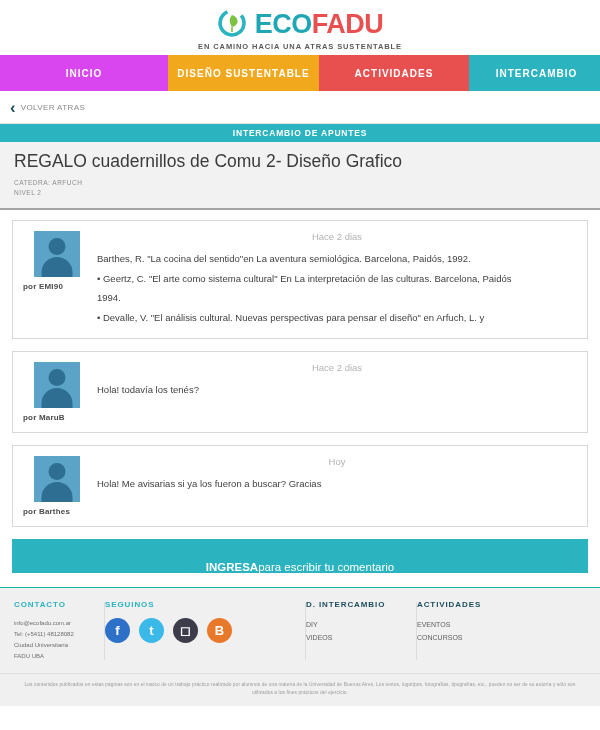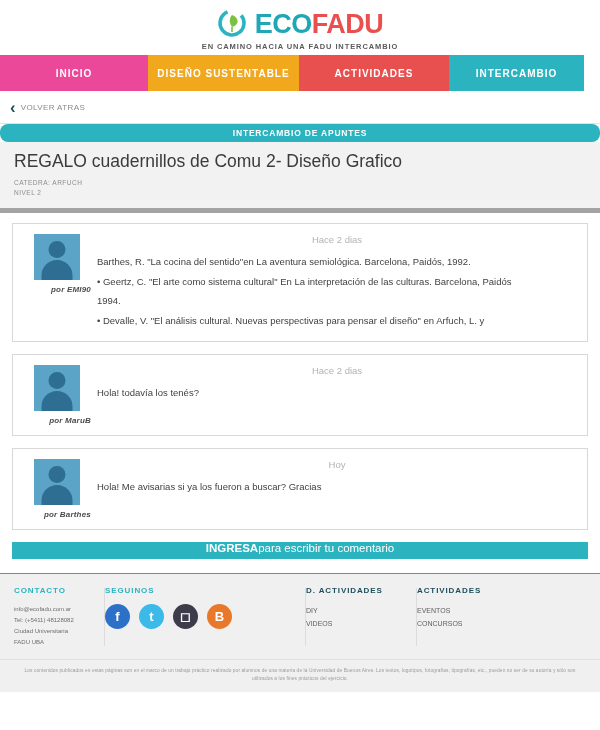--- a/index.html
+++ b/index.html
@@ -34,21 +34,21 @@
   
   .nav {
     display: flex; height: 36px; width: 100%;
   }
   .nav-item {
     flex: 0 0 auto;
     display: flex; align-items: center; justify-content: center;
     color: #ffffff; font-size: 10px; font-weight: bold; letter-spacing: 1px;
     cursor: pointer;
   }
-  .nav-inicio { background: #ec4899; width: 148px; }
+  .nav-inicio { background: #d946ef; width: 168px; }
   .nav-diseno { background: #F2A81D; width: 151px; }
   .nav-actividades { background: #E8504F; width: 150px; }
   .nav-intercambio { background: #2BB3C0; width: 135px; }
 
   
   .searchbar {
     height: 33px; background: #ffffff;
     display: flex; align-items: center;
     border-bottom: 1px solid #e2e2e2;
   }
@@ -71,40 +71,40 @@
   .search-btn {
     width: 22px; height: 19px; border-left: 1px solid #cfcfcf;
     display: flex; align-items: center; justify-content: center;
     background: #fff; cursor: pointer;
   }
 
   
   .section-bar {
     background: #2BB3C0; color: #fff;
     height: 18px; display: flex; align-items: center; justify-content: center;
-    font-size: 8.5px; font-weight: bold; letter-spacing: 0.8px; border-radius: 8px;
+    font-size: 8.5px; font-weight: bold; letter-spacing: 0.8px;
   }
 
   
   .post-head {
     background: #f2f2f2; padding: 9px 14px 10px 14px;
-    border-bottom: 5px solid #a3a3a3;
+    border-bottom: 2px solid #a3a3a3;
   }
   .post-title {
     font-size: 17.5px; color: #3b3b3b; font-weight: normal; line-height: 1.2;
   }
   .post-meta { font-size: 6.5px; color: #8d8d8d; margin-top: 6px; letter-spacing: 0.5px; line-height: 1.55; }
 
   
   .comments { padding: 10px 12px 0 12px; background: #fff; }
   .comment {
     border: 1px solid #d8d8d8; background: #fff;
     display: flex; padding: 10px 10px 10px 10px; margin-bottom: 12px;
   }
-  .avatar-col { width: 68px; flex: 0 0 68px; text-align: right; font-style: italic; }
+  .avatar-col { width: 68px; flex: 0 0 68px; text-align: left; }
   .avatar {
     width: 46px; height: 46px; background: #5BA4C7; margin: 0 auto;
     position: relative; overflow: hidden;
   }
   .avatar .head {
     position: absolute; width: 17px; height: 17px; border-radius: 50%;
     background: #2d6e92; left: 50%; transform: translateX(-50%); top: 7px;
   }
   .avatar .body {
     position: absolute; width: 31px; height: 20px; border-radius: 16px 16px 0 0;
@@ -115,21 +115,21 @@
     letter-spacing: 0.2px;
   }
   .body-col { flex: 1; padding-left: 6px; }
   .when { font-size: 9.5px; color: #b3b3b3; margin-bottom: 8px; text-align: center; }
   .ctext { font-size: 9.5px; color: #3f3f3f; line-height: 1.95; }
   .ctext p { margin-bottom: 1px; }
 
   
   .cta {
     margin: 2px 12px 14px 12px; background: #2BB3C0; color: #fff;
-    height: 17px; display: flex; align-items: flex-start; justify-content: center;
+    height: 34px; display: flex; align-items: flex-end; justify-content: center;
     font-size: 11.5px; cursor: pointer;
   }
   .cta b { font-weight: bold; }
 
   
   .footer {
     background: #f0f0f0; border-top: 1px solid #14b8a6;
     padding: 12px 14px 10px 14px; display: flex;
   }
   .fcol { padding-right: 10px; }
@@ -173,21 +173,21 @@
         <svg width="30" height="30" viewBox="0 0 30 30">
           <circle cx="15" cy="15" r="12" fill="none" stroke="#2BB3C0" stroke-width="3.5" stroke-dasharray="60 18" transform="rotate(-40 15 15)"></circle>
           <path d="M15 7 C 22 9, 23 17, 15 19 C 12 15, 12 10, 15 7 Z" fill="#7CC242"></path>
           <path d="M15 19 L 15 24" stroke="#7CC242" stroke-width="1.6" fill="none"></path>
         </svg>
       </span>
       <span class="logo-text">
         <span class="logo-eco">ECO</span><span class="logo-fadu">FADU</span>
       </span>
     </div>
-    <div class="logo-sub">EN CAMINO HACIA UNA FADU INTERCAMBIO</div>
+    <div class="logo-sub">EN CAMINO HACIA UNA ATRAS SUSTENTABLE</div>
   </div>
 
   <div class="nav">
     <div class="nav-item nav-inicio">INICIO</div>
     <div class="nav-item nav-diseno">DISEÑO SUSTENTABLE</div>
     <div class="nav-item nav-actividades">ACTIVIDADES</div>
     <div class="nav-item nav-intercambio">INTERCAMBIO</div>
   </div>
 
   <div class="searchbar">
@@ -281,21 +281,21 @@
       <div class="fcol-title">SEGUINOS</div>
       <div class="socials">
         <div class="social s-fb">f</div>
         <div class="social s-tw">t</div>
         <div class="social s-ig">◻</div>
         <div class="social s-bl">B</div>
       </div>
     </div>
     <div class="vline"></div>
     <div class="fcol dsust">
-      <div class="fcol-title dark">D. ACTIVIDADES</div>
+      <div class="fcol-title dark">D. INTERCAMBIO</div>
       <div class="fcol-link">DIY</div>
       <div class="fcol-link">VIDEOS</div>
     </div>
     <div class="vline"></div>
     <div class="fcol activ">
       <div class="fcol-title dark">ACTIVIDADES</div>
       <div class="fcol-link">EVENTOS</div>
       <div class="fcol-link">CONCURSOS</div>
     </div>
   </div>

